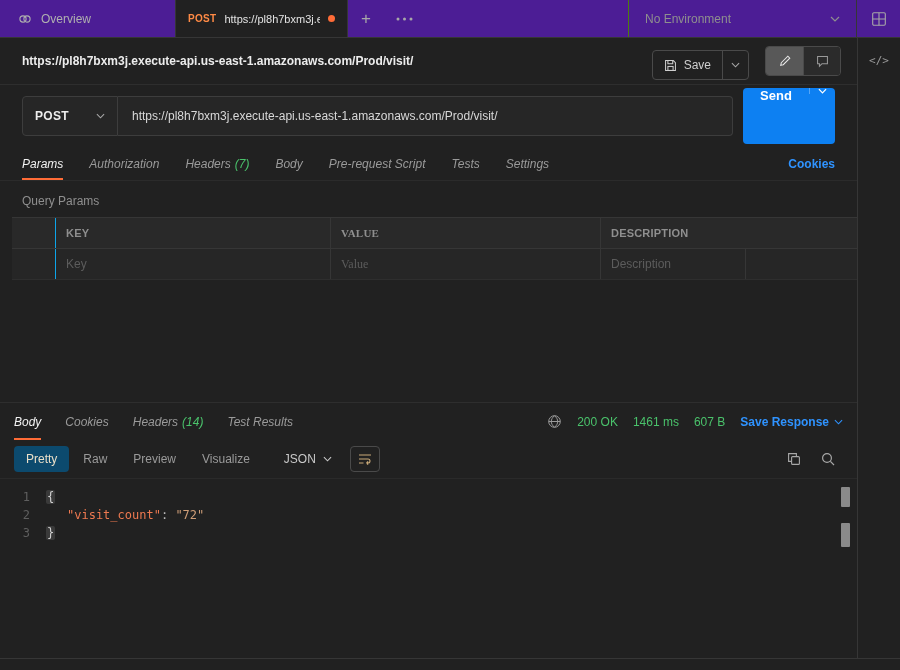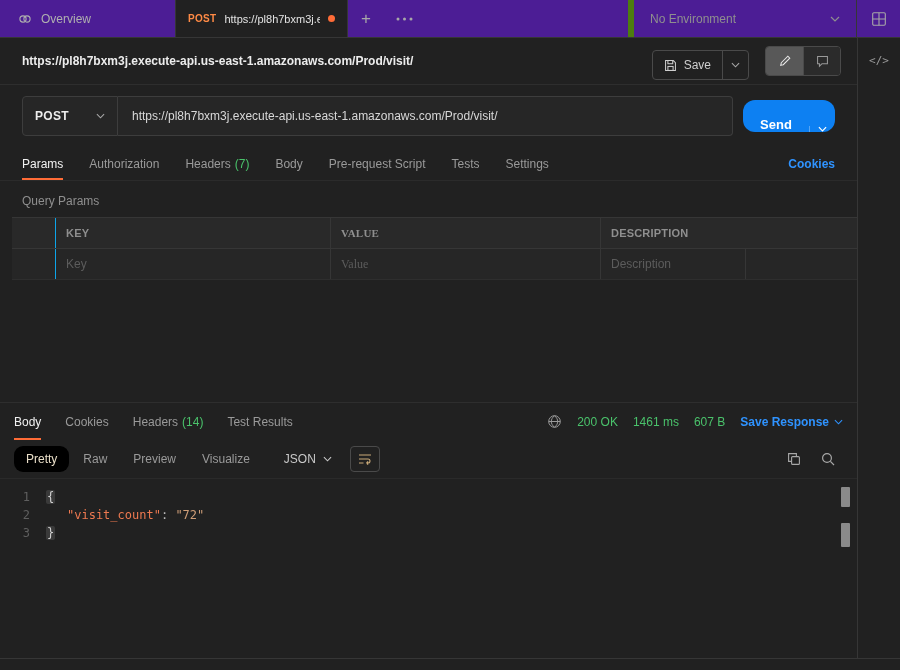--- a/index.html
+++ b/index.html
@@ -14,21 +14,21 @@
   
   .tabbar { flex:0 0 38px; background:#4c1d95; border-bottom:1px solid #363636; display:flex; align-items:stretch; }
   .overview-tab { display:flex; align-items:center; gap:9px; padding:0 18px; border-right:1px solid #363636; color:#b0b0b0; width:176px; }
   .request-tab { display:flex; align-items:center; gap:8px; padding:0 12px; background:#212121; border-right:1px solid #363636; width:172px; }
   .tab-method { color:#ff8a45; font-size:10px; font-weight:700; letter-spacing:.3px; flex:0 0 auto; }
   .tab-url { color:#e4e4e4; font-size:11px; white-space:nowrap; overflow:hidden; flex:1; }
   .unsaved-dot { width:7px; height:7px; border-radius:50%; background:#ff6c37; flex:0 0 auto; }
   .tab-plus { display:flex; align-items:center; padding:0 13px; color:#a8a8a8; font-size:17px; font-weight:400; }
   .tab-more { display:flex; align-items:center; padding:0 12px; color:#a8a8a8; }
   .tabbar-spacer { flex:1; }
-  .env-select { display:flex; align-items:center; justify-content:space-between; border-left:6px solid #4d7c0f; width:228px; padding:0 16px; color:#8f8f8f; }
+  .env-select { display:flex; align-items:center; justify-content:space-between; border-left:1px solid #4d7c0f; width:228px; padding:0 16px; color:#8f8f8f; }
   .env-quicklook { display:flex; align-items:center; justify-content:center; border-left:1px solid #363636; width:44px; color:#a8a8a8; }
 
   
   .body-row { flex:1; display:flex; min-height:0; }
   .main { flex:1; display:flex; flex-direction:column; min-width:0; }
   .right-strip { flex:0 0 43px; border-left:1px solid #363636; display:flex; justify-content:center; padding-top:16px; color:#9a9a9a; font-family:"DejaVu Sans Mono", monospace; font-size:11px; }
 
   
   .req-header { flex:0 0 47px; border-bottom:1px solid #2e2e2e; display:flex; align-items:center; padding:0 16px 0 22px; }
   .req-title { font-weight:700; color:#ececec; flex:1; white-space:nowrap; overflow:hidden; }
@@ -40,27 +40,27 @@
   .edit-seg { width:37px; display:flex; align-items:center; justify-content:center; }
   .edit-seg.pencil { background:#585858; color:#e6e6e6; }
   .edit-seg.comment { background:#2b2b2b; color:#9a9a9a; border-left:1px solid #4a4a4a; }
 
   
   .url-row { flex:0 0 62px; display:flex; align-items:center; padding:0 22px; }
   .method-box { height:40px; width:96px; background:#262626; border:1px solid #3d3d3d; border-radius:4px 0 0 4px; display:flex; align-items:center; justify-content:space-between; padding:0 12px; color:#a8a8a8; }
   .method-label { color:#ededed; font-weight:700; letter-spacing:.3px; }
   .url-box { flex:1; height:40px; background:#262626; border:1px solid #3d3d3d; border-left:none; border-radius:0 4px 4px 0; display:flex; align-items:center; }
   .url-box input { background:transparent; border:none; outline:none; color:#d8d8d8; font-size:12px; width:100%; padding:0 14px; font-family:inherit; }
-  .send-btn { height:32px; width:92px; margin-left:10px; background:#0d80f2; border-radius:12px; display:flex; align-items:flex-end; color:#fff; cursor:pointer; }
+  .send-btn { height:56px; width:92px; margin-left:10px; background:#0d80f2; border-radius:4px; display:flex; align-items:flex-start; color:#fff; cursor:pointer; }
   .send-label { flex:1; display:flex; align-items:center; justify-content:center; font-weight:600; font-size:13px; }
   .send-caret { width:26px; border-left:1px solid rgba(255,255,255,.3); display:flex; align-items:center; justify-content:center; }
 
   
   .req-tabs { flex:0 0 34px; display:flex; align-items:stretch; gap:26px; padding:0 22px; border-bottom:1px solid #2b2b2b; }
-  .sub-tab { display:flex; align-items:center; gap:4px; color:#9a9a9a; position:relative; }
+  .sub-tab { display:flex; align-items:center; gap:4px; color:#9a9a9a; position:relative;font-style:italic; }
   .sub-tab.active { color:#f2f2f2; }
   .sub-tab.active::after { content:""; position:absolute; left:0; right:0; bottom:0; height:2px; background:#ff6c37; }
   .count-green { color:#4ac26b; }
   .cookies-link { margin-left:auto; display:flex; align-items:center; color:#2f93ff; font-weight:600; }
 
   
   .qp-label { padding:13px 22px 9px; color:#8f8f8f; }
   .qp-table { margin-left:12px; border-top:1px solid #363636; }
   .thead { height:31px; background:#292929; border-bottom:1px solid #363636; display:flex; align-items:stretch; }
   .trow { height:31px; background:#262626; border-bottom:1px solid #2e2e2e; display:flex; align-items:stretch; }
@@ -79,21 +79,21 @@
   
   .response-pane { flex:0 0 256px; display:flex; flex-direction:column; border-top:1px solid #2e2e2e; }
   .resp-tabs { flex:0 0 37px; display:flex; align-items:stretch; gap:24px; padding:0 14px 0 14px; }
   .resp-meta { margin-left:auto; display:flex; align-items:center; gap:15px;text-align:right; }
   .meta-green { color:#4ac26b; }
   .network-icon { color:#9a9a9a; display:flex; align-items:center; }
   .save-response { color:#2f93ff; font-weight:600; display:flex; align-items:center; gap:5px; }
 
   .resp-toolbar { flex:0 0 38px; display:flex; align-items:center; padding:0 14px; }
   .view-btn { padding:6px 12px; color:#9a9a9a; border-radius:4px; margin-right:2px; }
-  .view-btn.active { background:#000000; color:#eadfc8;border-radius:9px; }
+  .view-btn.active { background:#0c4a6e; color:#eadfc8; }
   .format-select { display:flex; align-items:center; gap:7px; color:#c9c9c9; margin-left:14px; padding:6px 6px; }
   .wrap-btn { margin-left:12px; width:30px; height:26px; border:1px solid #4a4a4a; border-radius:4px; display:flex; align-items:center; justify-content:center; color:#c9a978; }
   .toolbar-right { margin-left:auto; display:flex; gap:20px; color:#a8a8a8; align-items:center; padding-right:8px; }
 
   .code-area { flex:1; position:relative; font-family:"DejaVu Sans Mono", monospace; font-size:12px; padding-top:9px; overflow:hidden; border-top:1px solid #2a2a2a; }
   .code-line { display:flex; line-height:18px; }
   .line-num { flex:0 0 46px; text-align:right; color:#5f5f5f; padding-right:16px; }
   .code-text { color:#c9c9c9; white-space:pre; }
   .indent { padding-left:21px; }
   .brace { color:#d2d2d2; background:#3a3a3a; border-radius:2px; padding:0 1px; }

